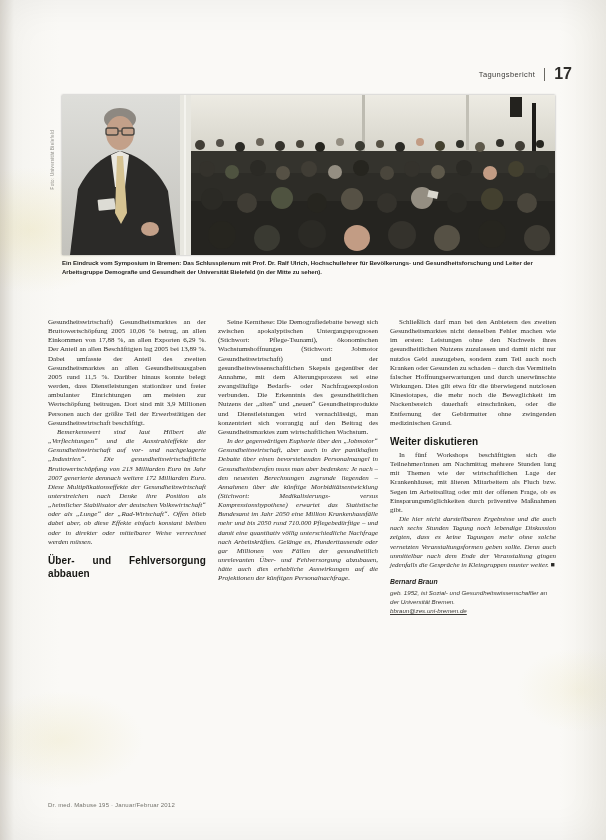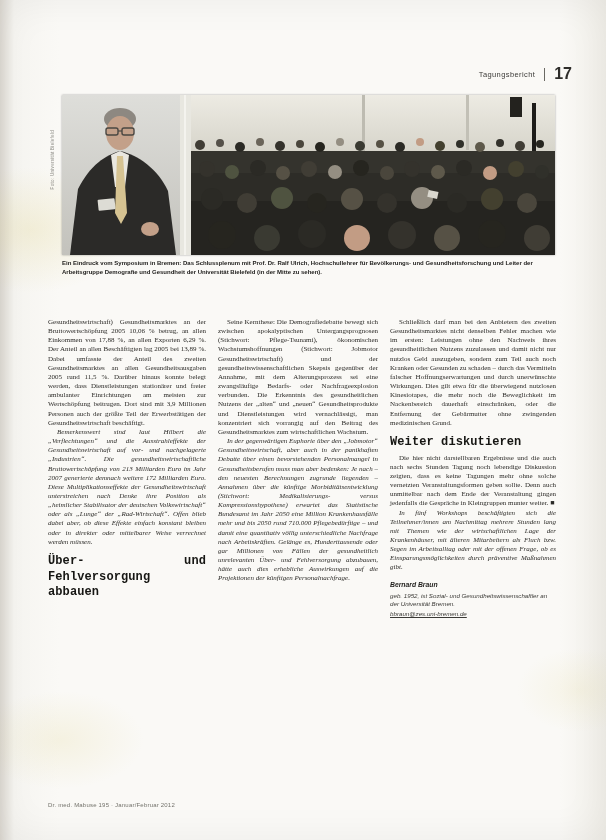--- a/index.html
+++ b/index.html
@@ -35,22 +35,22 @@
     font-size:6px;font-weight:bold;line-height:1.5;color:#1d1c1a;
   }
   
   .col{position:absolute;top:298px;color:#2b2a27;
     font-family:"Liberation Serif", serif;font-size:7px;line-height:1.31;
     text-align:justify;margin-top:20px;}
   .col p{margin:0;}
   .col p.ind{text-indent:9px;}
   .col p + p{margin-top:0;font-style:italic;}
   .col h2{
-    font-family:Liberation Mono, monospace;
-    font-size:12px;color:#161613;margin:7px 0 3px 0;letter-spacing:.1px;
+    font-family:Liberation Sans, sans-serif;
+    font-size:10px;color:#161613;margin:7px 0 3px 0;letter-spacing:.1px;
   }
   .c1{left:48px;width:158px;}
   .c2{left:218px;width:160px;}
   .c3{left:390px;width:166px;}
   .author{margin-top:8px;font-family:"Liberation Sans", sans-serif;text-align:left;}
   .author .an{font-size:6.8px;font-weight:bold;font-style:italic;color:#1f1e1b;margin:0;}
   .author .ab{font-size:6.2px;color:#3a3935;margin:2px 0 0 0;line-height:1.4;}
   .author .ae{font-size:6.2px;color:#3a3935;text-decoration:underline;margin:1px 0 0 0;}
   
   .ft{position:absolute;left:48px;top:802px;font-size:6px;color:#73726b;letter-spacing:.2px;}
@@ -173,22 +173,22 @@
   </div>
 
   <div class="col c2">
     <p class="ind">Seine Kernthese: Die Demografiedebatte bewegt sich zwischen apokalyptischen Untergangsprognosen (Stichwort: Pflege-Tsunami), ökonomischen Wachstumshoffnungen (Stichwort: Jobmotor Gesundheitswirtschaft) und der gesundheitswissenschaftlichen Skepsis gegenüber der Annahme, mit dem Alterungsprozess sei eine zwangsläufige Bedarfs- oder Nachfrageexplosion verbunden. Die Erkenntnis des gesundheitlichen Nutzens der „alten“ und „neuen“ Gesundheitsprodukte und Dienstleistungen wird vernachlässigt, man konzentriert sich vorrangig auf den Beitrag des Gesundheitsmarktes zum wirtschaftlichen Wachstum.</p>
     <p class="ind">In der gegenwärtigen Euphorie über den „Jobmotor“ Gesundheitswirtschaft, aber auch in der panikhaften Debatte über einen bevorstehenden Personalmangel in Gesundheitsberufen muss man aber bedenken: Je nach – den neuesten Berechnungen zugrunde liegenden – Annahmen über die künftige Morbiditätsentwicklung (Stichwort: Medikalisierungs- versus Kompressionshypothese) erwartet das Statistische Bundesamt im Jahr 2050 eine Million Krankenhausfälle mehr und bis 2050 rund 710.000 Pflegebedürftige – und damit eine quantitativ völlig unterschiedliche Nachfrage nach Arbeitskräften. Gelänge es, Hunderttausende oder gar Millionen von Fällen der gesundheitlich unrelevanten Über- und Fehlversorgung abzubauen, hätte auch dies erhebliche Auswirkungen auf die Projektionen der künftigen Personalnachfrage.</p>
   </div>
 
   <div class="col c3">
     <p class="ind">Schließlich darf man bei den Anbietern des zweiten Gesundheitsmarktes nicht denselben Fehler machen wie im ersten: Leistungen ohne den Nachweis ihres gesundheitlichen Nutzens zuzulassen und damit nicht nur nutzlos Geld auszugeben, sondern zum Teil auch noch Kranken oder Gesunden zu schaden – durch das Vermitteln falscher Hoffnungserwartungen und durch unerwünschte Wirkungen. Dies gilt etwa für die überwiegend nutzlosen Kinesiotapes, die mehr noch die Beweglichkeit im Nackenbereich dauerhaft einschränken, oder die Entfernung der Gebärmutter ohne zwingenden medizinischen Grund.</p>
     <h2>Weiter diskutieren</h2>
+    <p class="ind">In fünf Workshops beschäftigten sich die Teilnehmer/innen am Nachmittag mehrere Stunden lang mit Themen wie der wirtschaftlichen Lage der Krankenhäuser, mit älteren Mitarbeitern als Fluch bzw. Segen im Arbeitsalltag oder mit der offenen Frage, ob es Einsparungsmöglichkeiten durch präventive Maßnahmen gibt.</p>
     <p class="ind">Die hier nicht darstellbaren Ergebnisse und die auch nach sechs Stunden Tagung noch lebendige Diskussion zeigten, dass es keine Tagungen mehr ohne solche vernetzten Veranstaltungsformen geben sollte. Denn auch unmittelbar nach dem Ende der Veranstaltung gingen jedenfalls die Gespräche in Kleingruppen munter weiter. ■</p>
-    <p class="ind">In fünf Workshops beschäftigten sich die Teilnehmer/innen am Nachmittag mehrere Stunden lang mit Themen wie der wirtschaftlichen Lage der Krankenhäuser, mit älteren Mitarbeitern als Fluch bzw. Segen im Arbeitsalltag oder mit der offenen Frage, ob es Einsparungsmöglichkeiten durch präventive Maßnahmen gibt.</p>
     <div class="author">
       <p class="an">Bernard Braun</p>
       <p class="ab">geb. 1952, ist Sozial- und Gesundheitswissenschaftler an der Universität Bremen.</p>
       <p class="ae">bbraun@zes.uni-bremen.de</p>
     </div>
   </div>
 
   <div class="ft">Dr. med. Mabuse 195 · Januar/Februar 2012</div>
 
 </div>

